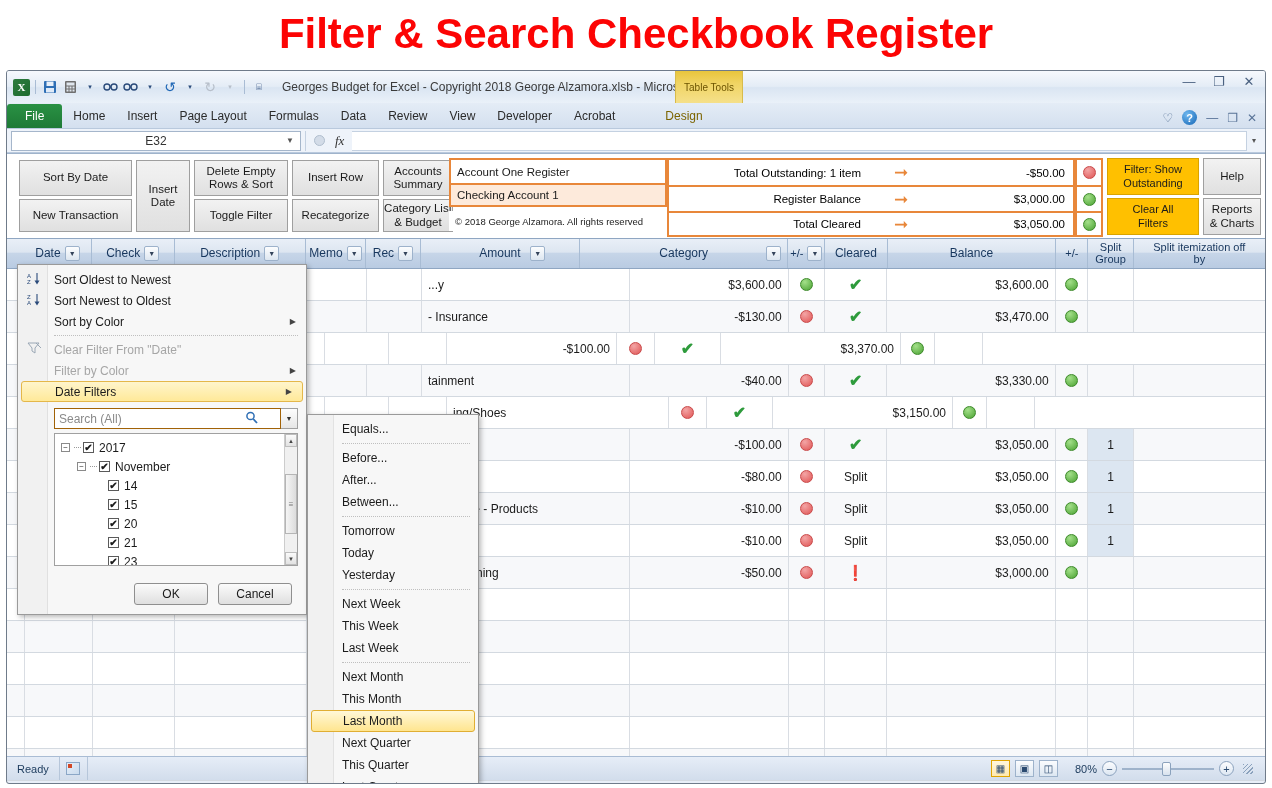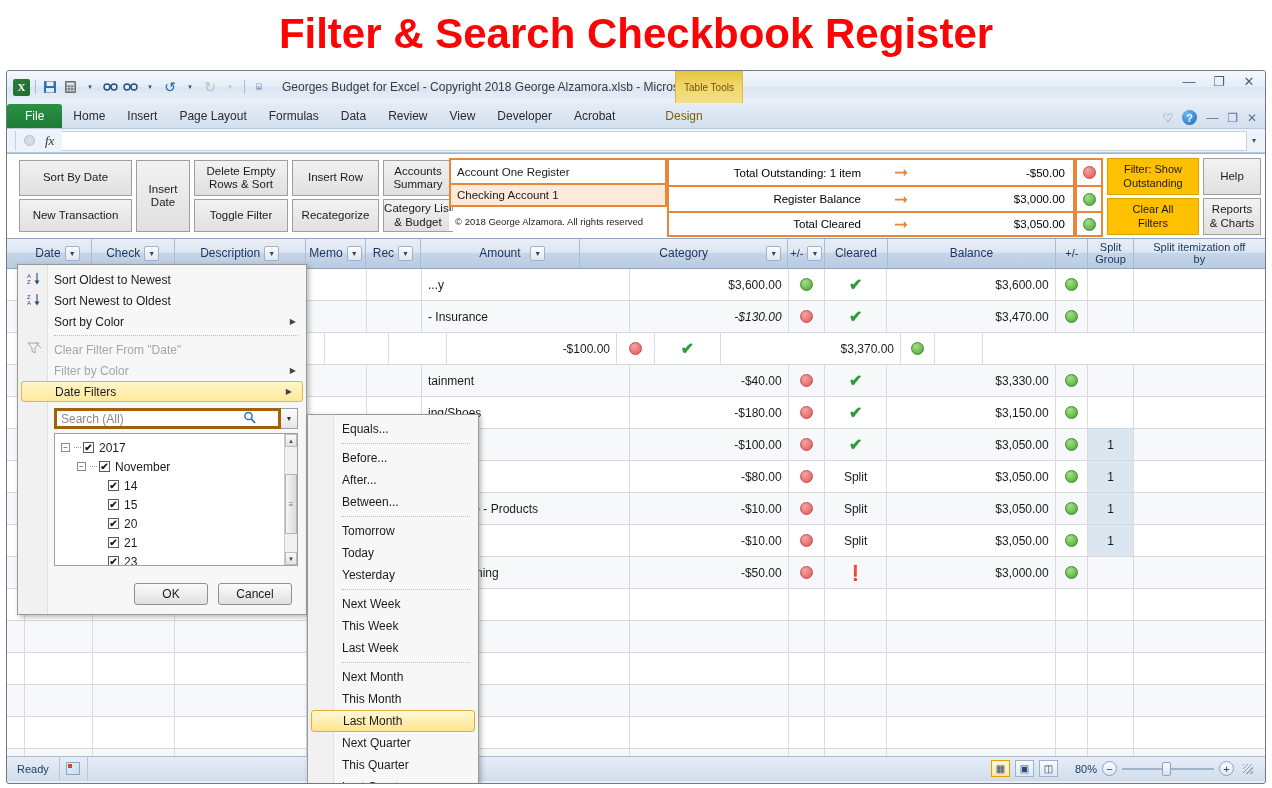--- a/index.html
+++ b/index.html
@@ -246,21 +246,21 @@
   .fm-item.hl {
     background:linear-gradient(to bottom,#fff5cc,#ffe999);
     border:1px solid #e4b74a; border-radius:3px;
     margin:0 3px; padding-left:33px; height:21px;
   }
   .fm-arrow { position:absolute; right:10px; font-size:8px; color:#444; }
   .fm-sep { height:1px; margin:3px 8px 3px 36px; border-top:1px dotted #bfbfbf; }
   .fm-icon { position:absolute; left:6px; width:20px; text-align:center; font-size:11px; color:#2a4a7a;}
   #search-row { margin:6px 8px 4px 36px; display:flex; }
   #search-box {
-    flex:1; height:21px; background:#fff; border:3px solid #a16207;
+    flex:1; height:21px; background:#fff; border:1px solid #a16207;
     display:flex; align-items:center; padding:0 4px;
     color:#8a8a8a; font-size:12px; position:relative;
   }
   #search-magnifier { position:absolute; right:22px; font-size:12px; color:#2f6fb5; }
   #search-drop {
     width:17px;height:21px;border:1px solid #a0a0a0;border-left:none;
     background:linear-gradient(to bottom,#fdfdfd,#e6e6e6);
     display:flex;align-items:center;justify-content:center;font-size:7px;color:#333;
   }
   #tree-box {
@@ -416,20 +416,24 @@
     <div id="ribbon-right">
       <div class="rr-icon">♡</div>
       <div class="help-circle">?</div>
       <div class="rr-icon">—</div>
       <div class="rr-icon">❐</div>
       <div class="rr-icon">✕</div>
     </div>
   </div>
 
   <div id="formula-bar">
+    <div id="name-box">
+      <span>E32</span>
+      <span class="chev">▼</span>
+    </div>
     <div id="fx-group">
       <span class="fx-dot"></span>
       <span id="fx-label">fx</span>
     </div>
     <div id="formula-input"></div>
     <div id="fb-right">▾</div>
   </div>
 
   <div id="sheet">
 
@@ -568,21 +572,21 @@
           <div class="gcell " style="width: 140px; border-right: none;"></div>
         </div>
         <div class="grow alt">
           <div class="gcell " style="width: 18px;"></div>
           <div class="gcell " style="width: 72px;"></div>
           <div class="gcell " style="width: 88px;"></div>
           <div class="gcell " style="width: 140px;"></div>
           <div class="gcell " style="width: 64px;"></div>
           <div class="gcell " style="width: 58px;"></div>
           <div class="gcell " style="width: 222px;">- Insurance</div>
-          <div class="gcell r" style="width: 170px; font-style: italic;">
+          <div class="gcell r" style="width: 170px;">
             <span>-$130.00</span>
           </div>
           <div class="gcell c" style="width: 38px;">
             <span class="dot red"></span>
           </div>
           <div class="gcell c" style="width: 66px;">
             <span class="chk">✔</span>
           </div>
           <div class="gcell r" style="width: 180px;">$3,470.00</div>
           <div class="gcell c" style="width: 34px;">
@@ -639,23 +643,20 @@
           <div class="gcell " style="width: 140px; border-right: none;"></div>
         </div>
         <div class="grow">
           <div class="gcell " style="width: 18px;"></div>
           <div class="gcell " style="width: 72px;"></div>
           <div class="gcell " style="width: 88px;"></div>
           <div class="gcell " style="width: 140px;"></div>
           <div class="gcell " style="width: 64px;"></div>
           <div class="gcell " style="width: 58px;"></div>
           <div class="gcell " style="width: 222px;">ing/Shoes</div>
-          <div class="gcell r" style="width: 170px;">
-            <span>-$180.00</span>
-          </div>
           <div class="gcell c" style="width: 38px;">
             <span class="dot red"></span>
           </div>
           <div class="gcell c" style="width: 66px;">
             <span class="chk">✔</span>
           </div>
           <div class="gcell r" style="width: 180px;">$3,150.00</div>
           <div class="gcell c" style="width: 34px;">
             <span class="dot green"></span>
           </div>

